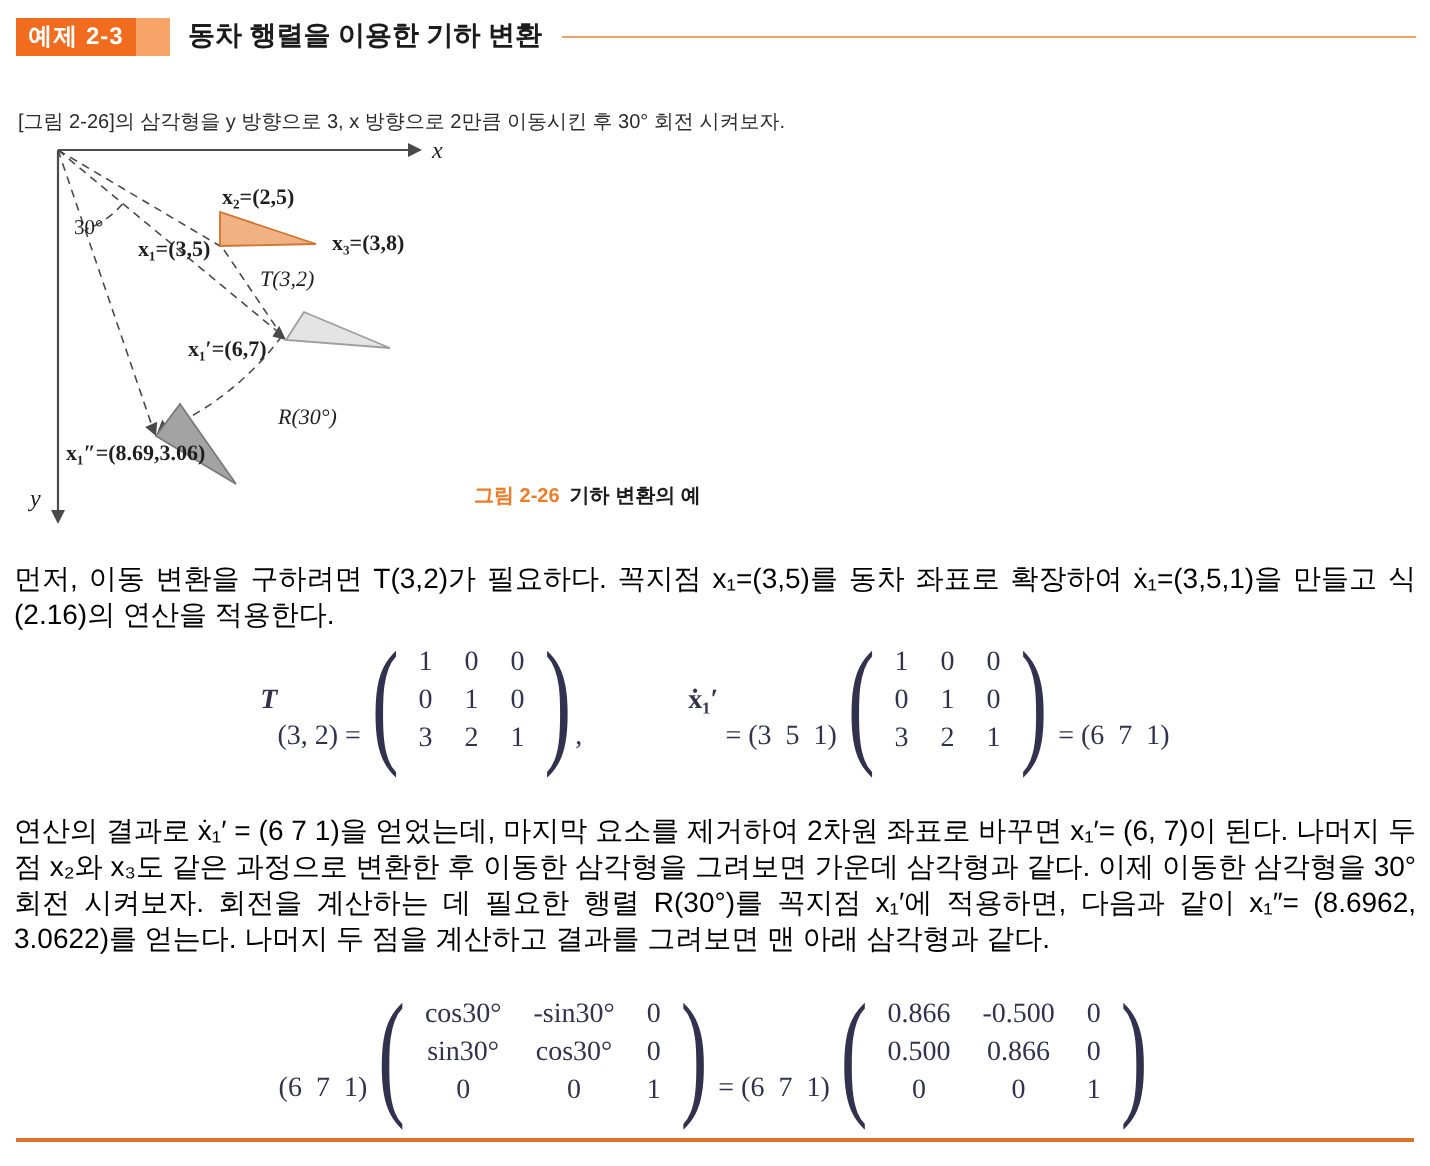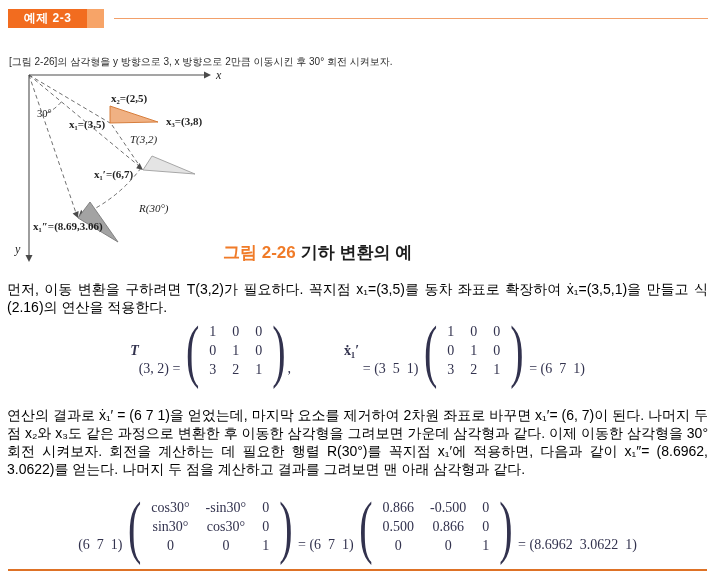--- a/index.html
+++ b/index.html
@@ -3,39 +3,39 @@
 <meta charset="utf-8">
 <style>
   html,body{margin:0;padding:0;}
   body{
     width:715px;height:583px;position:relative;background:#ffffff;
     font-family:"Liberation Sans","DejaVu Sans",sans-serif;
     color:#2b2b2b;overflow:hidden;
   }
   
   .header{position:absolute;top:8px;left:8px;right:7px;height:20px;display:flex;align-items:center;}
-  .badge{width:79px;height:19px;background:#F26C1F;color:#fff;font-size:12px;font-weight:bold;
+  .badge{width:60px;height:19px;background:#F26C1F;color:#fff;font-size:12px;font-weight:bold;
          display:flex;align-items:center;justify-content:center;letter-spacing:0.5px;}
   .badge-tail{width:17px;height:19px;background:#F7A468;}
   .hd-title{font-size:13.5px;font-weight:bold;color:#1c1c1c;margin:0 0 0 9px;white-space:nowrap;}
   .hd-rule{flex:1;height:1px;background:#F2A06A;margin-left:10px;margin-top:1px;}
   
   .intro{position:absolute;top:42px;left:9px;right:8px;font-size:10px;line-height:19px;color:#2b2b2b;}
   
   svg.figure{position:absolute;top:66px;left:8px;}
   .axis{stroke:#4d4d4d;stroke-width:1.1;fill:none;}
   .dash{stroke:#4a4a4a;stroke-width:0.8;fill:none;stroke-dasharray:4 3;}
   .arr{fill:#4a4a4a;}
   text{fill:#1f1f1f;}
   .lbl{font-family:"Liberation Serif","DejaVu Serif",serif;font-size:11px;font-weight:bold;}
   .lbl-it{font-family:"Liberation Serif","DejaVu Serif",serif;font-size:11px;font-style:italic;}
   .axlbl{font-family:"Liberation Serif","DejaVu Serif",serif;font-size:12px;font-style:italic;}
   .ang{font-family:"Liberation Serif","DejaVu Serif",serif;font-size:10.5px;}
   
-  .caption{position:absolute;top:241px;left:223px;font-size:17px;font-weight:bold;white-space:nowrap;}
+  .caption{position:absolute;top:241px;left:237px;font-size:10px;font-weight:bold;white-space:nowrap;}
   .caption .cap-num{color:#F07B28;}
   .caption .cap-txt{color:#1c1c1c;margin-left:5px;}
   
   .para{position:absolute;left:7px;width:701px;font-size:14px;line-height:18px;text-align:justify;color:#000000;}
   .para1{top:266px;}
   .para2{top:392px;}
   
   .eq{position:absolute;left:0;width:715px;display:flex;align-items:center;justify-content:center;
       font-family:"Liberation Serif","DejaVu Serif",serif;color:#32324e;font-size:14px;}
   .eq1{top:322px;}
@@ -51,20 +51,21 @@
   .cells span{padding:0 8px;line-height:19px;}
   
   .bottom-rule{position:absolute;top:569px;left:8px;right:8px;height:2px;background:#DE7226;}
 </style>
 </head>
 <body>
 
 <div class="header">
   <div class="badge">예제 2-3</div>
   <div class="badge-tail"></div>
+  <h1 class="hd-title">동차 행렬을 이용한 기하 변환</h1>
   <div class="hd-rule"></div>
 </div>
 
 <p class="intro">[그림 2-26]의 삼각형을 y 방향으로 3, x 방향으로 2만큼 이동시킨 후 30° 회전 시켜보자.</p>
 
 <svg class="figure" width="332" height="198" viewBox="0 0 332 198">
 
   <line class="axis" x1="21" y1="9" x2="196" y2="9"></line>
   <polygon class="arr" points="196,5.5 203,9 196,12.5"></polygon>
   <line class="axis" x1="21" y1="9" x2="21" y2="189"></line>
@@ -172,16 +173,15 @@
         <span>0</span>
         <span>0.500</span>
         <span>0.866</span>
         <span>0</span>
         <span>0</span>
         <span>0</span>
         <span>1</span>
       </span>
     <span class="paren">)</span>
   </span>
-  <span class="mt"> = (8.6962  3.0622  1)</span>
 </div>
 
 <div class="bottom-rule"></div>
 
 </body></html>

